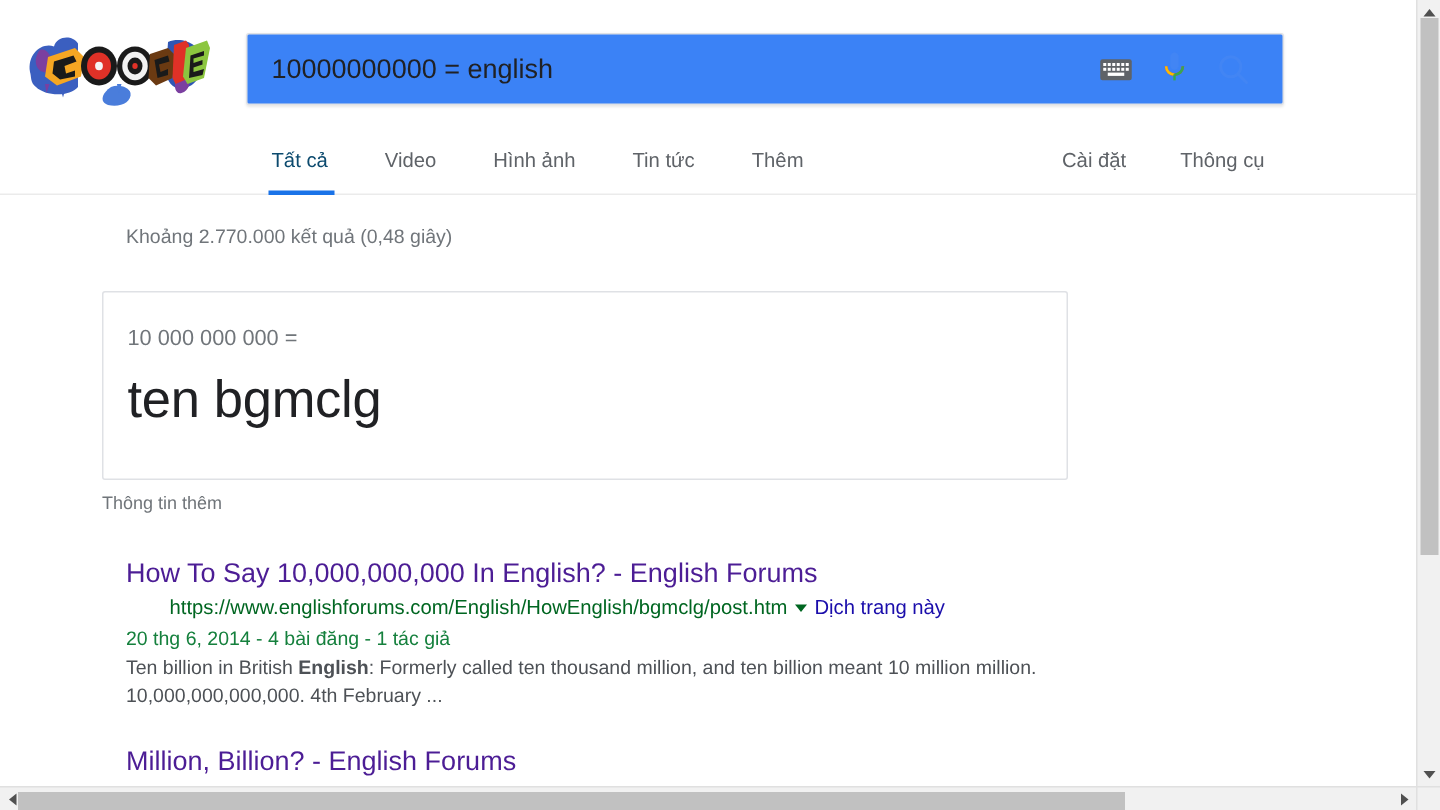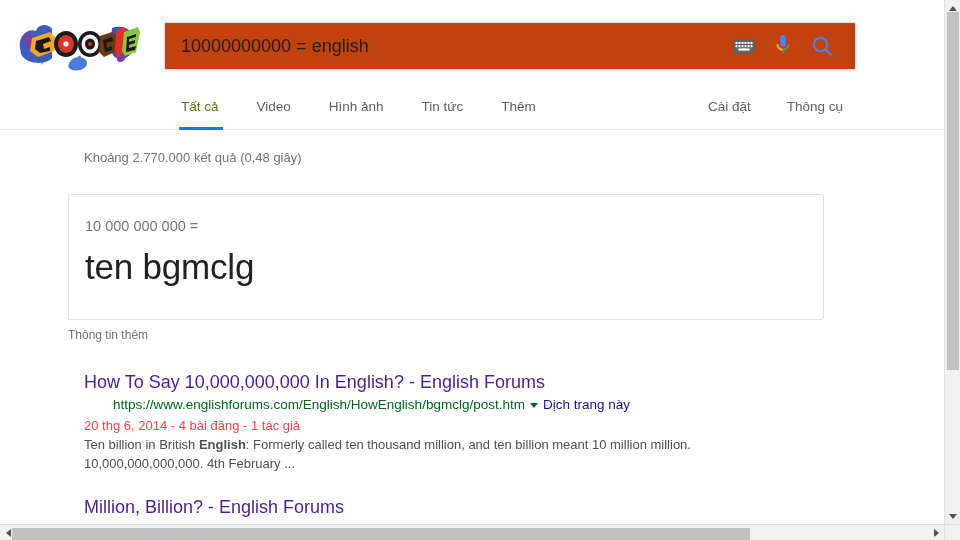--- a/index.html
+++ b/index.html
@@ -38,21 +38,21 @@
     position: absolute;
     left: 16px; top: 18px;
     width: 124px; height: 54px;
   }
 
   
   .searchbox {
     position: absolute;
     left: 164px; top: 22px;
     width: 692px; height: 48px;
-    background: #c2410c;
+    background: #3b82f6;
     border: 1px solid #dfe1e5;
     border-radius: 2px;
     box-shadow: 0 1px 2px rgba(0,0,0,0.10);
     display: flex;
     align-items: center;
   }
   .search-input {
     flex: 1 1 auto;
     border: none;
     outline: none;
@@ -101,21 +101,21 @@
   }
   .tab {
     position: relative;
     font-size: 13.5px;
     color: #5f6368;
     padding: 9px 19px 16px 19px;
     cursor: pointer;
     white-space: nowrap;
   }
   .tab:first-child { padding-left: 17px; }
-  .tab.active { color: #4d7c0f; font-weight: normal; }
+  .tab.active { color: #0c4a6e; font-weight: normal; }
   .tab.active::after {
     content: "";
     position: absolute;
     left: 15px; right: 15px;
     bottom: 0px;
     height: 3px;
     background: #1a73e8;
   }
   .opt {
     font-size: 13.5px;
@@ -135,21 +135,21 @@
     color: #70757a;
     padding-top: 20px;
     padding-bottom: 6px;
   }
 
   
   .card {
     position: relative;
     margin-left: -16px;
     margin-top: 23px;
-    width: 756px;
+    width: 644px;
     border: 1px solid #dfe1e5;
     border-radius: 2px;
     background: #fff;
     padding: 22px 0 30px 16px;
   }
   .card-eq {
     font-size: 14.5px;
     color: #70757a;
     line-height: 18px;
   }
@@ -200,21 +200,21 @@
     border-top: 5px solid #006621;
     cursor: pointer;
   }
   .r-translate {
     font-size: 13.5px;
     color: #1a0dab;
     cursor: pointer;
   }
   .r-meta {
     font-size: 13px;
-    color: #ef4444;
+    color: #15803d;
     line-height: 19px;
     margin-top: 2px;
   }
   .r-snippet {
     font-size: 13px;
     color: #4d5156;
     line-height: 19px;
     max-width: 625px;
   }
   .r-snippet b { font-weight: bold; color: #4d5156; }

